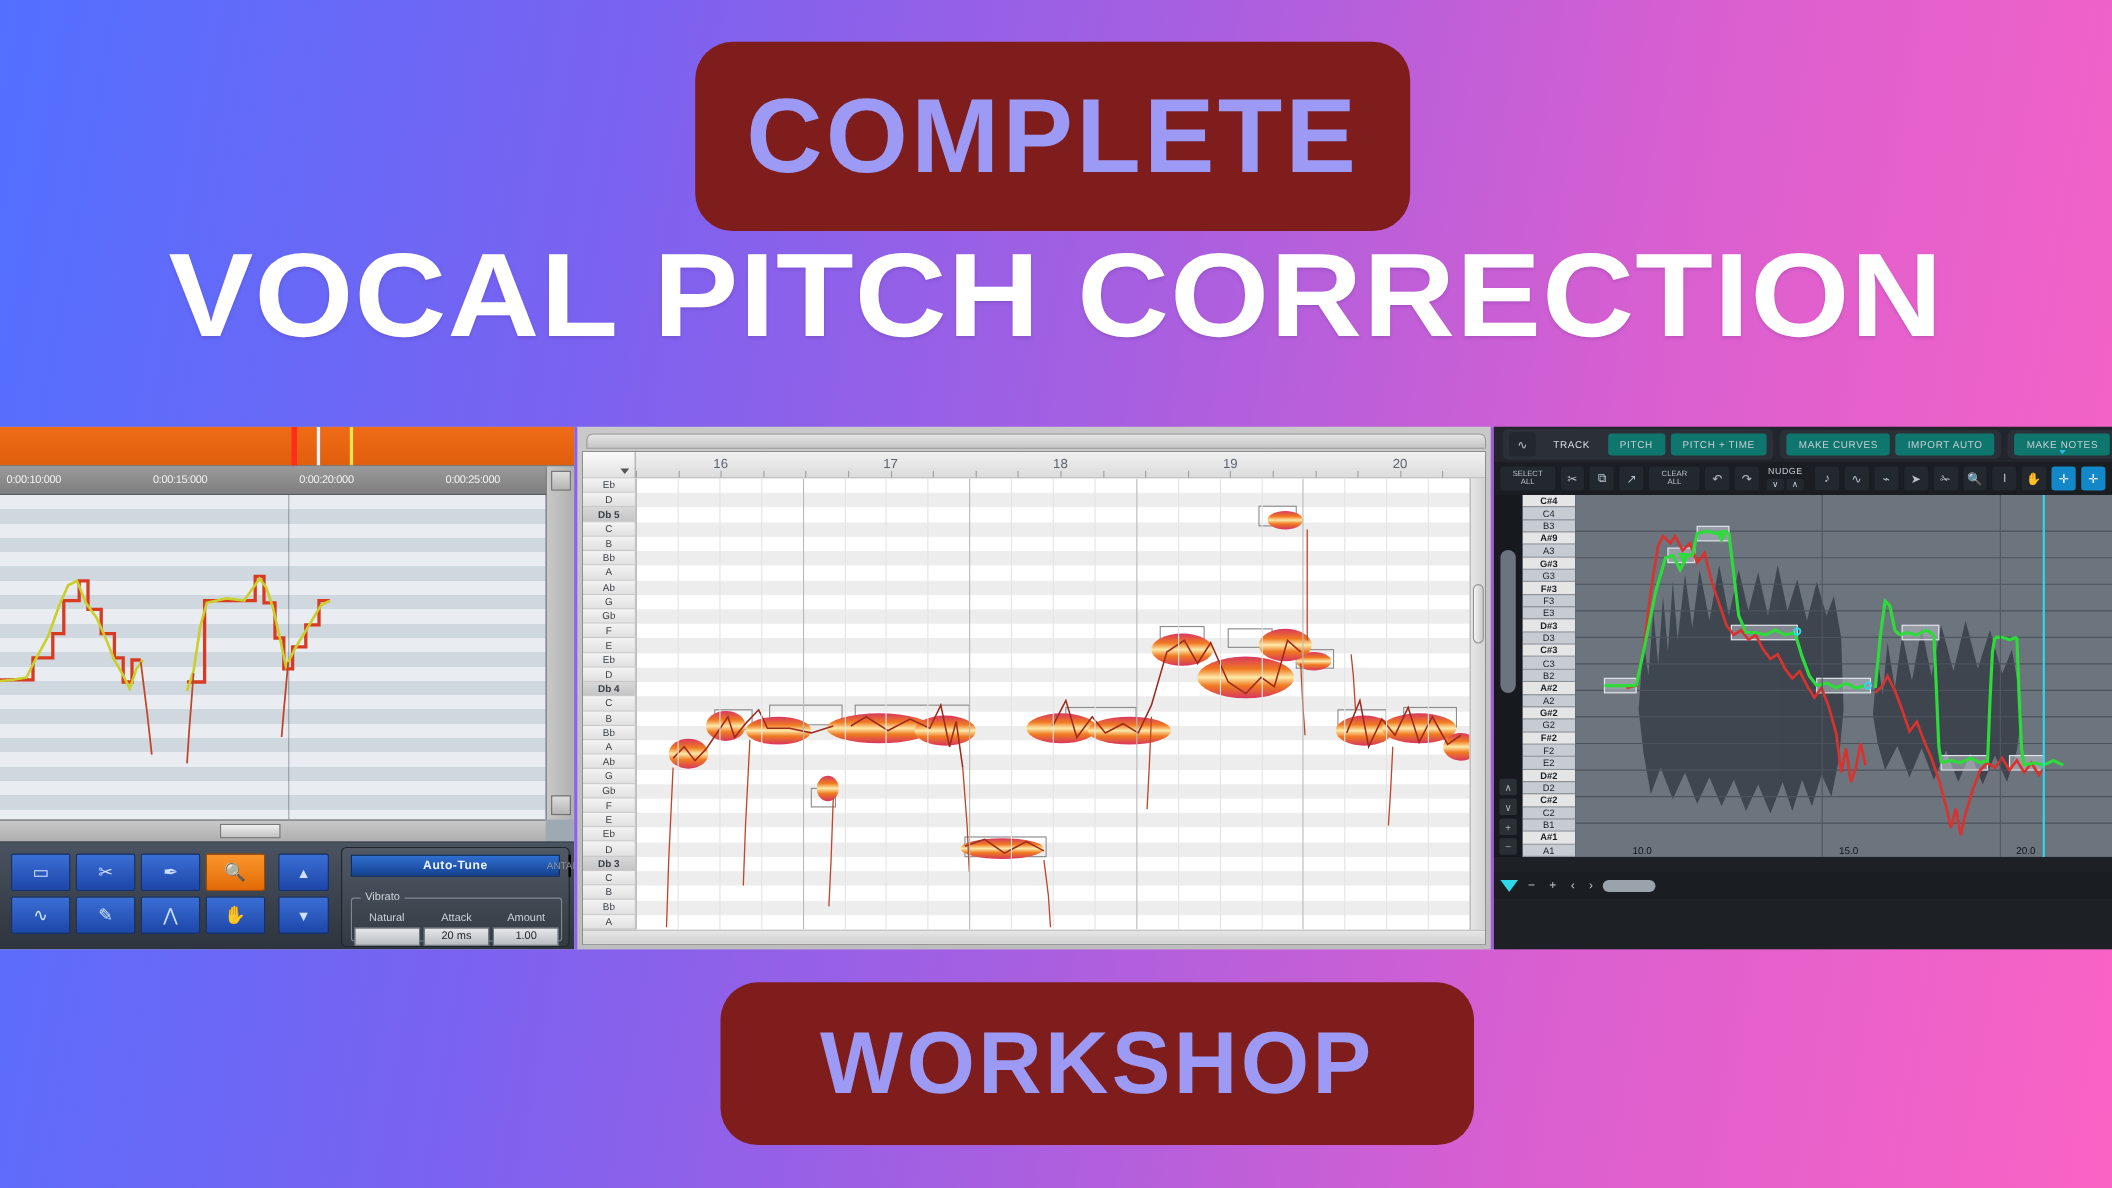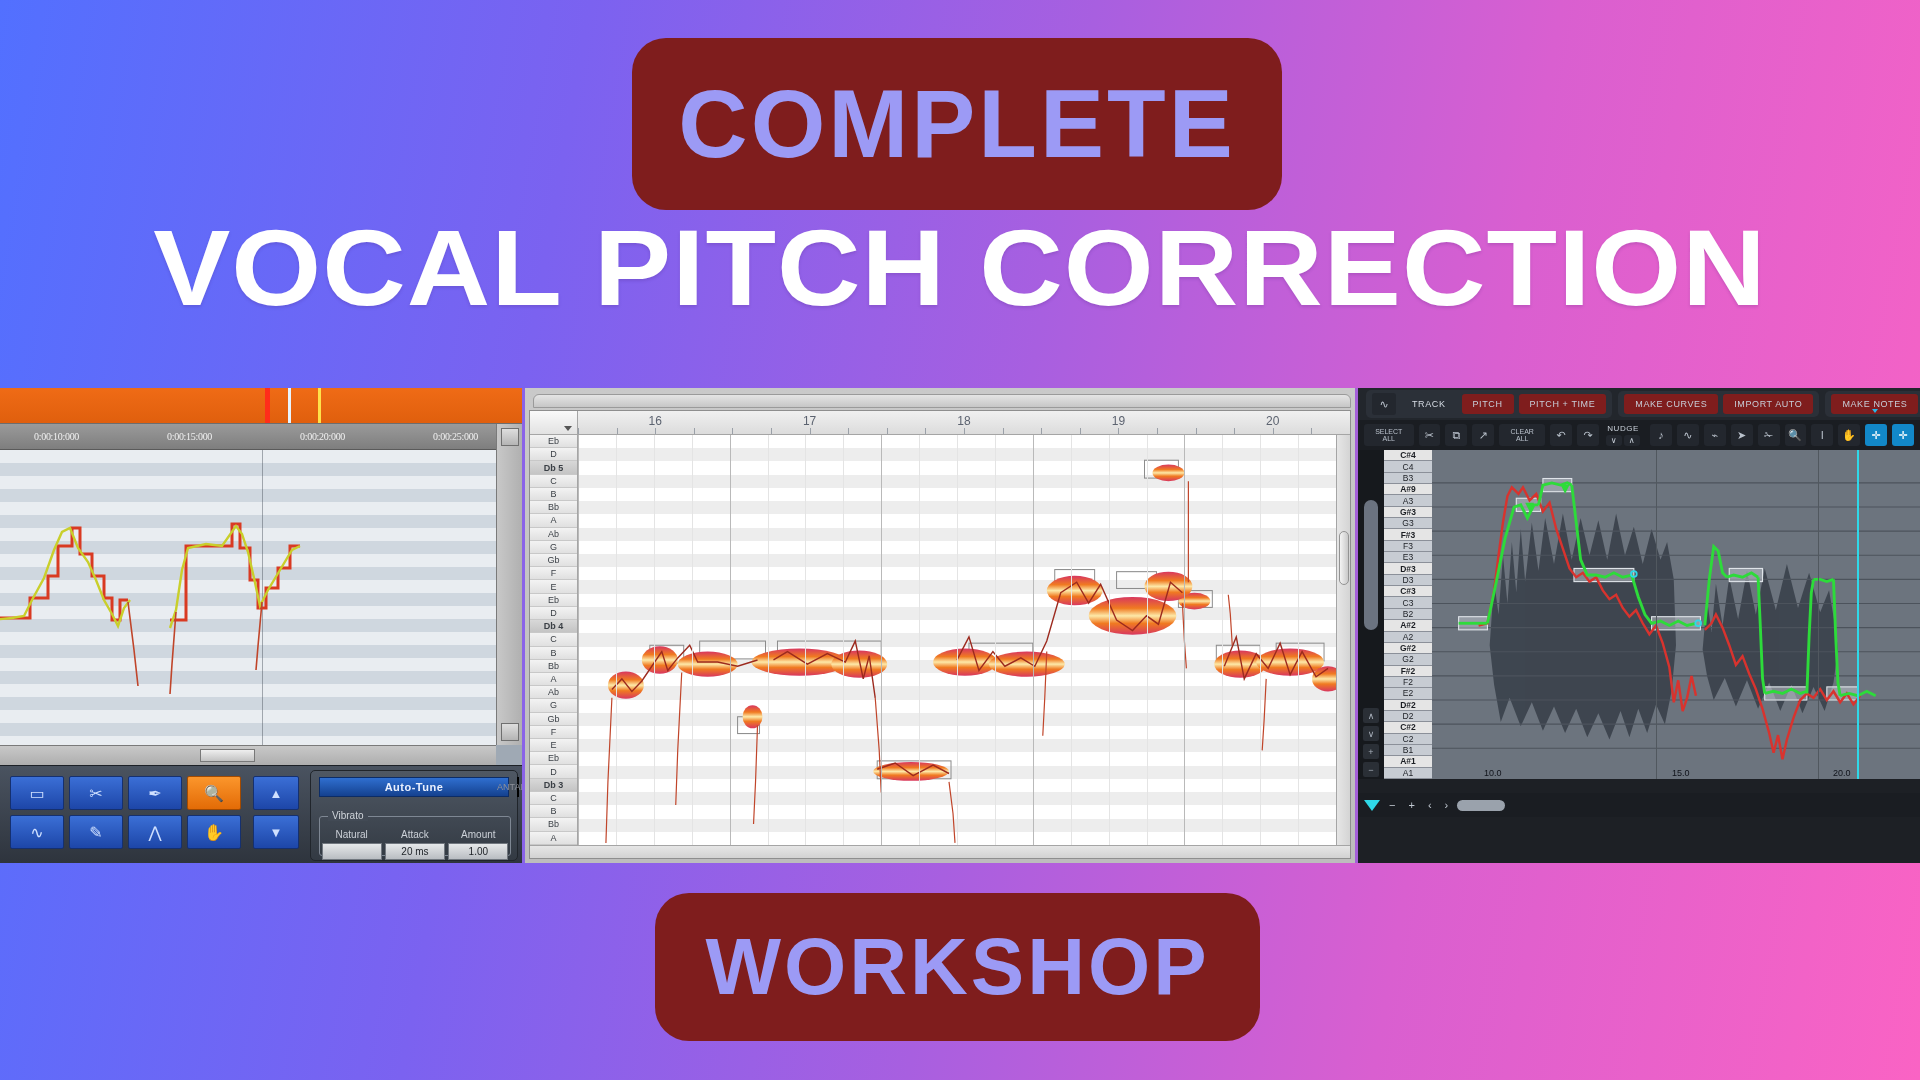--- a/index.html
+++ b/index.html
@@ -16,21 +16,21 @@
     background: #7f1d1d;
     border-radius: 34px;
     display: flex;
     align-items: center;
     justify-content: center;
     letter-spacing: 3px;
     color: #9c9af5;
     font-weight: 700;
   }
   #badge-complete { left: 632px; top: 38px; width: 650px; height: 172px; font-size: 96px; }
-  #badge-workshop { left: 655px; top: 893px; width: 605px; height: 148px; font-size: 80px; }
+  #badge-workshop { left: 655px; top: 893px; width: 685px; height: 148px; font-size: 80px; }
 
   
   #page-title {
     position: absolute;
     left: 0; right: 0; top: 214px;
     text-align: center;
     color: #ffffff;
     font-size: 108px;
     font-weight: 700;
     letter-spacing: 1px;
@@ -50,22 +50,22 @@
   .pane { position: relative; overflow: hidden; height: 100%; }
 
   
   #pane-left { width: 522px; background: #9fa9b4; }
   .at-topbar { position: absolute; left:0; top:0; width:100%; height:36px;
     background: linear-gradient(#ef6b16,#e05f0d); border-bottom:1px solid #6d6d6d; }
   .at-topbar .mark { position:absolute; top:0; width:3px; height:100%; }
   .at-ruler { position:absolute; left:0; top:36px; width:100%; height:26px;
     background: linear-gradient(#9a9a9a,#7e7e7e); border-bottom:1px solid #5a5a5a;
     display:flex; align-items:center; }
-  .at-tc { position:absolute; font-size:10px; color:#f2f2f2; font-family:Liberation Serif, serif;
-    letter-spacing:-.3px; white-space:nowrap;margin-left:28px; }
+  .at-tc { position:absolute; font-size:10px; color:#f2f2f2; font-family:Liberation Sans, sans-serif;
+    letter-spacing:-.3px; white-space:nowrap; }
   .at-grid { position:absolute; left:0; top:62px; right:26px; bottom:118px;
     background: repeating-linear-gradient(#e9edf1 0 13px, #cfd7df 13px 26px); }
   .at-grid .vline { position:absolute; top:0; bottom:0; width:1px; background:rgba(70,80,90,.45); }
   .at-grid svg { position:absolute; left:0; top:0; width:100%; height:100%; }
   .at-scrollbar-v { position:absolute; right:0; top:36px; bottom:118px; width:26px;
     background:linear-gradient(90deg,#c8c8c8,#b0b0b0); border-left:1px solid #7a7a7a; }
   .at-scrollbar-v .arrow { position:absolute; left:4px; width:18px; height:18px;
     background:linear-gradient(#dedede,#b4b4b4); border:1px solid #6f6f6f; }
   .at-scrollbar-h { position:absolute; left:0; right:26px; bottom:98px; height:20px;
     background:linear-gradient(#c8c8c8,#aeaeae); border-top:1px solid #7a7a7a; }
@@ -136,21 +136,21 @@
   .ml-vscroll .thumb { position:absolute; left:2px; width:10px; top:96px; height:54px;
     background:linear-gradient(90deg,#f4f4f4,#c9c9c9); border:1px solid #939393; border-radius:5px; }
   .ml-hscroll { height:13px; background:linear-gradient(#e6e6e6,#d2d2d2); border-top:1px solid #a5a5a5; }
 
   
   #pane-right { flex:1; background:#1d2025; }
   .wt-top { position:absolute; left:0; top:0; width:100%; height:32px;
     background:#22262c; display:flex; align-items:center; padding:0 8px; gap:6px; }
   .wt-group { display:flex; align-items:center; gap:5px; background:#2b3038;
     border-radius:5px; padding:3px 6px; }
-  .wt-btn { background:#7f1d1d; color:#c7ced8; font-size:9px; letter-spacing:.6px;
+  .wt-btn { background:#0f766e; color:#c7ced8; font-size:9px; letter-spacing:.6px;
     padding:5px 11px; border-radius:3px; white-space:nowrap; }
   .wt-btn.lbl { background:transparent; color:#d6dce4; }
   .wt-btn.bluedot { position:relative; }
   .wt-btn.bluedot::after { content:''; position:absolute; left:50%; bottom:1px;
     width:0; height:0; transform:translateX(-50%);
     border-left:3px solid transparent; border-right:3px solid transparent; border-top:4px solid #29b8e8; }
   .wt-nnote { display:flex; flex-direction:column; align-items:center; gap:2px; }
   .wt-nnote span { font-size:8px; color:#c9d0d9; letter-spacing:.5px; }
   .wt-row2 { position:absolute; left:0; top:32px; width:100%; height:30px;
     background:#1a1d22; display:flex; align-items:center; gap:5px; padding:0 6px; }

